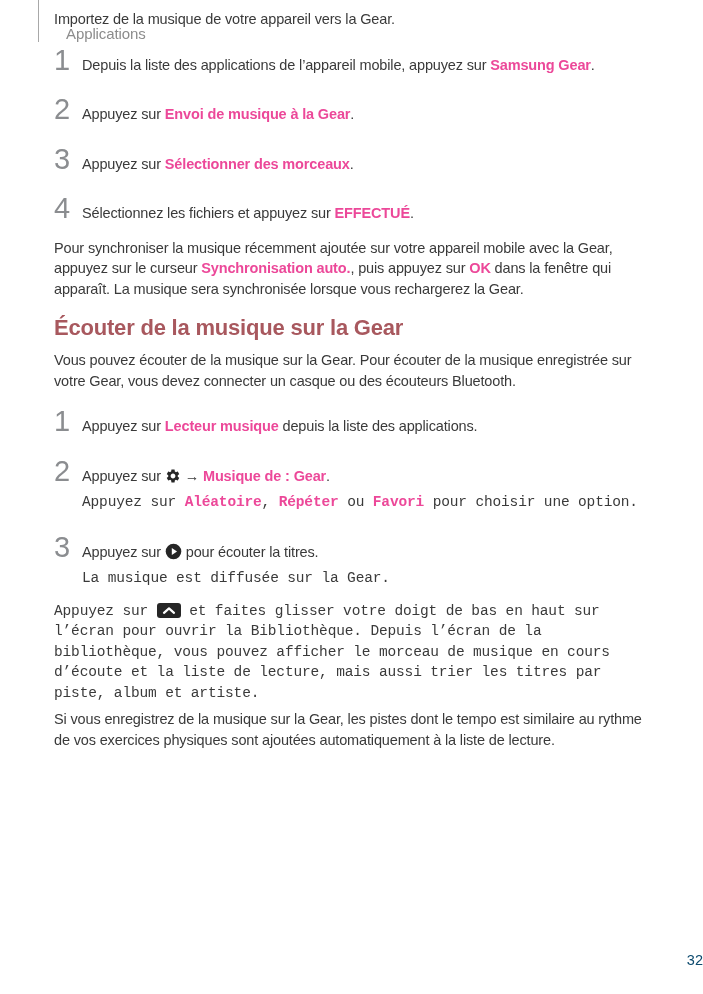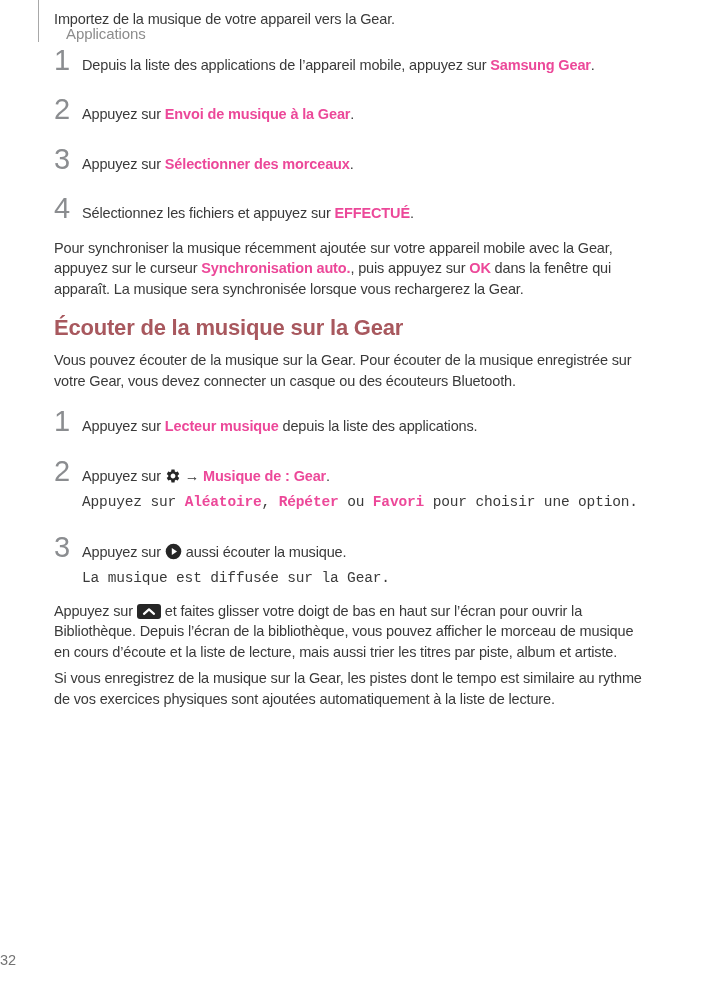--- a/index.html
+++ b/index.html
@@ -34,29 +34,29 @@
   .b { font-weight:bold; color:#ec4899; }
   .step { display:flex; align-items:baseline; }
   .s-mt1 { margin-top:16px; }
   .s-mt  { margin-top:20px; }
   .step-number {
     flex:0 0 28px; width:28px;
     font-size:29px; line-height:1; color:#8b8d90; font-weight:400;
   }
   .step-body { flex:1; }
   .step-sub { margin-top:6px; margin-left:28px;font-family:Liberation Mono, monospace; }
-  .para { margin-top:12px; }
+  .para { margin-top:12px;font-family:Liberation Mono, monospace; }
   .para2 { margin-top:6px; }
   .inline-icon { display:inline-block; line-height:0; }
   .settings-gear-icon svg { width:16px; height:16px; vertical-align:-3px; }
   .play-icon svg { width:17px; height:17px; vertical-align:-3.5px; }
   .chevron-up-icon svg { width:24px; height:15px; vertical-align:-3px; }
   .page-number {
-    position:absolute; top:952px; left:0; width:703px; text-align:left;
-    font-size:14.5px; color:#737373;
+    position:absolute; top:952px; left:0; width:703px; text-align:right;
+    font-size:14.5px; color:#0c4a6e;
   }
 </style>
 </head>
 <body>
 
 <div class="header-rule"></div>
 <div class="running-head">Applications</div>
 
 <div class="content">
 
@@ -94,21 +94,21 @@
             <path d="M19.14,12.94c0.04-0.3,0.06-0.61,0.06-0.94c0-0.32-0.02-0.64-0.07-0.94l2.03-1.58c0.18-0.14,0.23-0.41,0.12-0.61l-1.92-3.32c-0.12-0.22-0.37-0.29-0.59-0.22l-2.39,0.96c-0.5-0.38-1.03-0.7-1.62-0.94L14.4,2.81c-0.04-0.24-0.24-0.41-0.48-0.41h-3.84c-0.24,0-0.43,0.17-0.47,0.41L9.25,5.35C8.66,5.59,8.12,5.92,7.63,6.29L5.24,5.33c-0.22-0.08-0.47,0-0.59,0.22L2.74,8.87C2.62,9.08,2.66,9.34,2.86,9.48l2.03,1.58C4.84,11.36,4.8,11.69,4.8,12s0.02,0.64,0.07,0.94l-2.03,1.58c-0.18,0.14-0.23,0.41-0.12,0.61l1.92,3.32c0.12,0.22,0.37,0.29,0.59,0.22l2.39-0.96c0.5,0.38,1.03,0.7,1.62,0.94l0.36,2.54c0.05,0.24,0.24,0.41,0.48,0.41h3.84c0.24,0,0.44-0.17,0.47-0.41l0.36-2.54c0.59-0.24,1.13-0.56,1.62-0.94l2.39,0.96c0.22,0.08,0.47,0,0.59-0.22l1.92-3.32c0.12-0.22,0.07-0.47-0.12-0.61L19.14,12.94z M12,15.6c-1.98,0-3.6-1.62-3.6-3.6s1.62-3.6,3.6-3.6s3.6,1.62,3.6,3.6S13.98,15.6,12,15.6z"></path>
           </svg></span><span> → </span><span class="b">Musique de : Gear</span><span>.</span></div>
   </div>
   <div class="step-sub"><span>Appuyez sur </span><span class="b">Aléatoire</span><span>, </span><span class="b">Répéter</span><span> ou </span><span class="b">Favori</span><span> pour choisir une option.</span></div>
 
   <div class="step s-mt">
     <div class="step-number">3</div>
     <div class="step-body step-text"><span>Appuyez sur </span><span class="inline-icon play-icon"><svg viewBox="0 0 24 24">
             <circle cx="12" cy="12" r="11" fill="#262626"></circle>
             <path d="M9.6 7.2 L17 12 L9.6 16.8 Z" fill="#ffffff"></path>
-          </svg></span><span> aussi écouter la musique.</span></div>
+          </svg></span><span> pour écouter la titres.</span></div>
   </div>
   <div class="step-sub"><span>La musique est diffusée sur la Gear.</span></div>
 
   <p class="para"><span>Appuyez sur </span><span class="inline-icon chevron-up-icon"><svg viewBox="0 0 24 15">
           <rect x="0" y="0" width="24" height="15" rx="3" fill="#262626"></rect>
           <path d="M7 9.8 L12 5.4 L17 9.8" stroke="#ffffff" stroke-width="2.2" fill="none" stroke-linecap="round" stroke-linejoin="round"></path>
         </svg></span><span> et faites glisser votre doigt de bas en haut sur l’écran pour ouvrir la Bibliothèque. Depuis l’écran de la bibliothèque, vous pouvez afficher le morceau de musique en cours d’écoute et la liste de lecture, mais aussi trier les titres par piste, album et artiste.</span></p>
   <p class="para2"><span>Si vous enregistrez de la musique sur la Gear, les pistes dont le tempo est similaire au rythme de vos exercices physiques sont ajoutées automatiquement à la liste de lecture.</span></p>
 
 </div>

